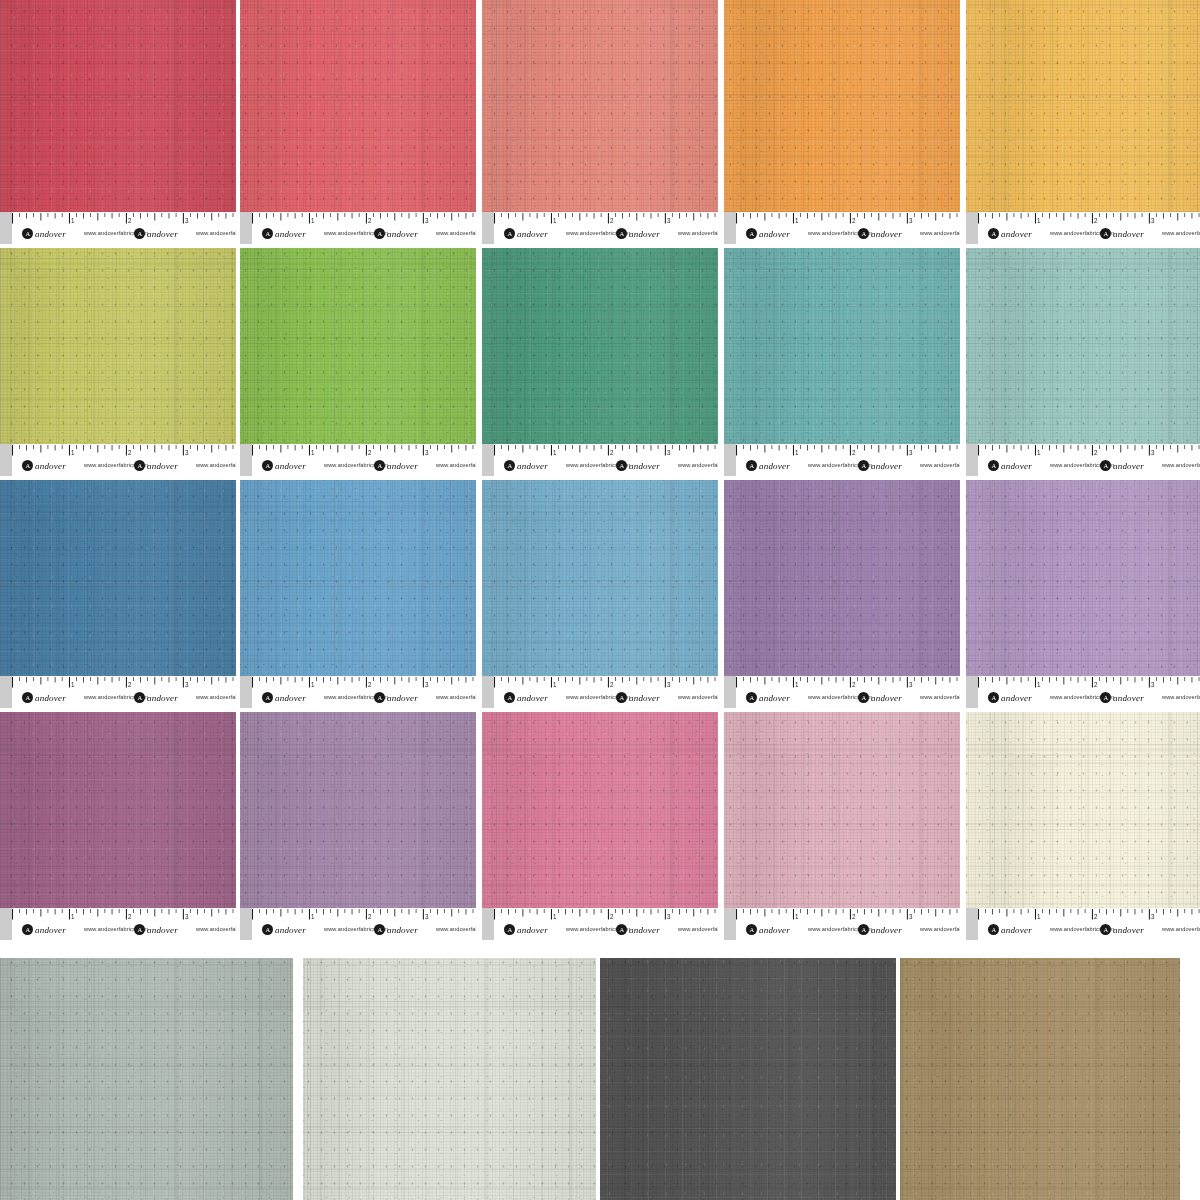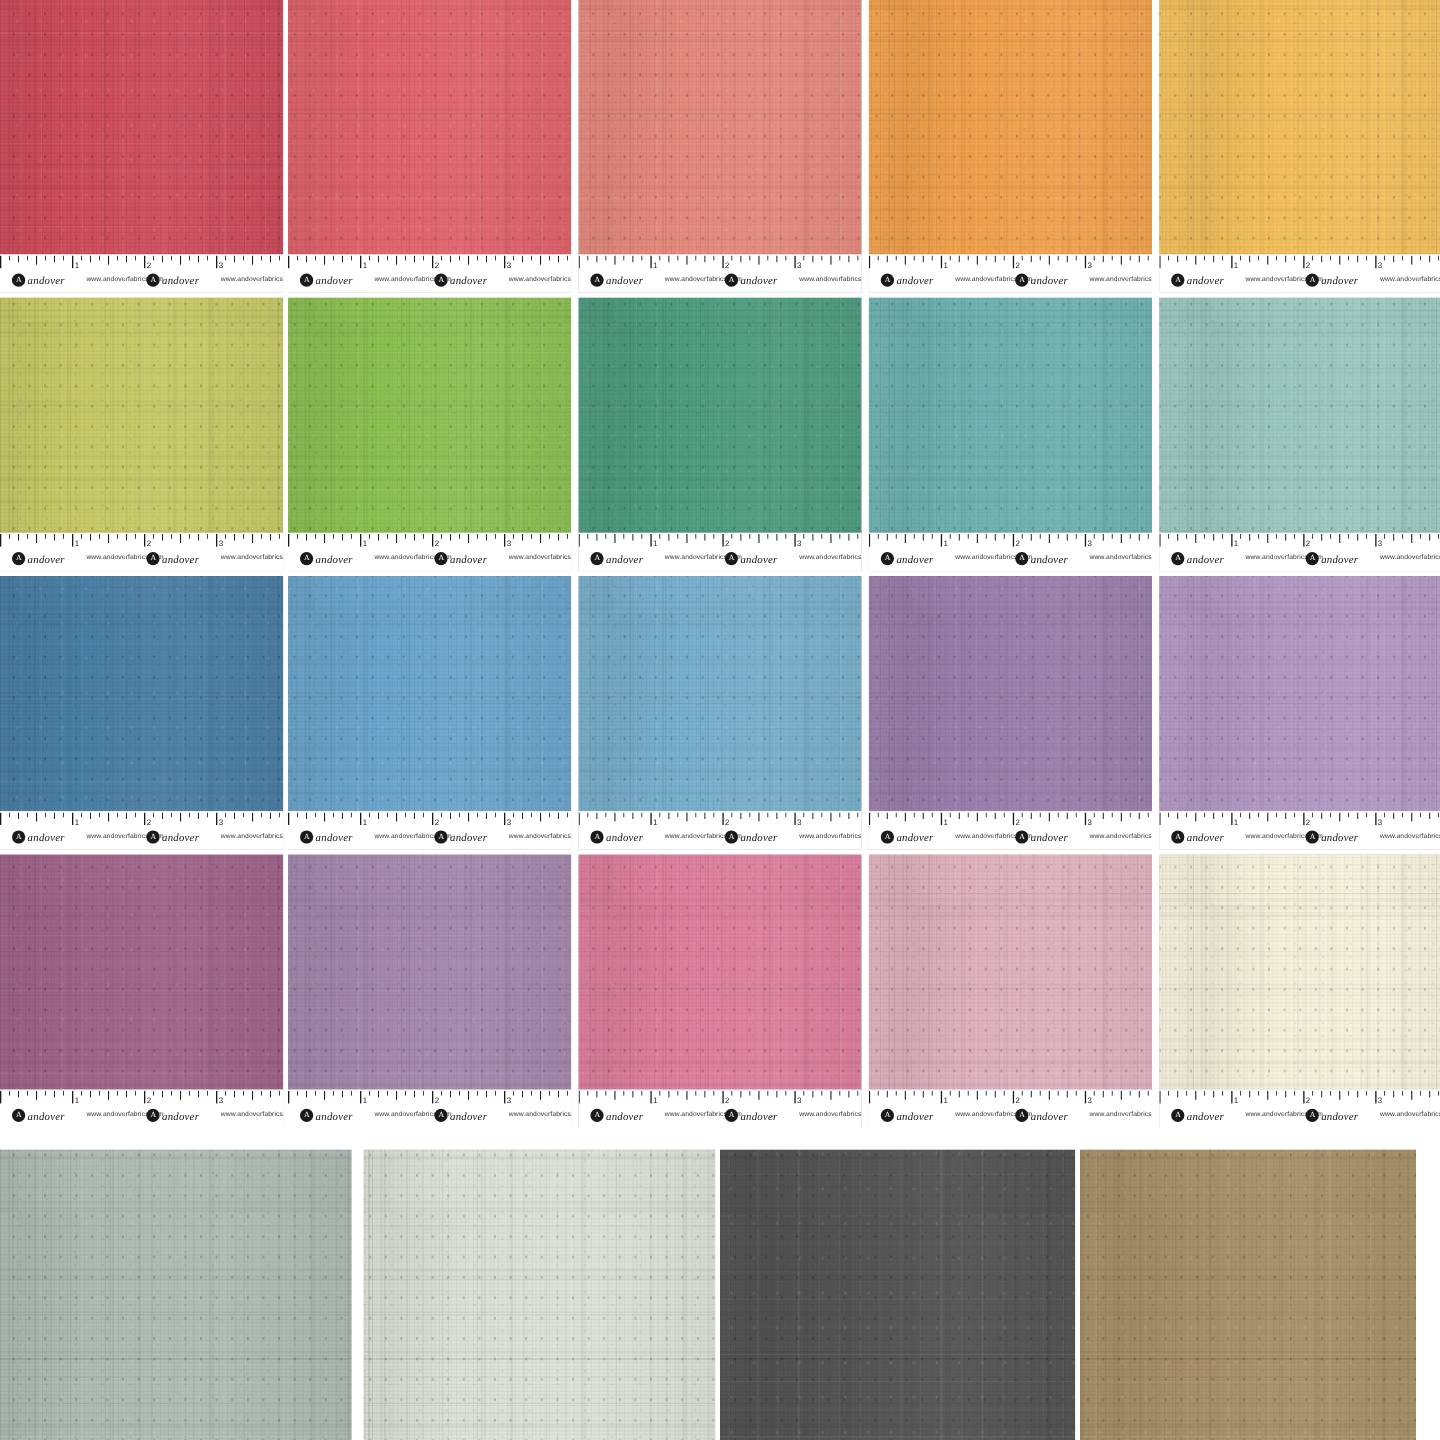--- a/index.html
+++ b/index.html
@@ -89,21 +89,21 @@
     position: absolute; inset: 0;
     pointer-events: none;
     background:
       linear-gradient(95deg, rgba(0,0,0,.055) 0%, rgba(0,0,0,0) 22%,
                       rgba(255,255,255,.045) 55%, rgba(0,0,0,.05) 100%);
   }
 
   
   .ruler {
     position: absolute;
-    left: 0; right: 0; bottom: 0;
+    left: 12px; right: 0; bottom: 0;
     height: 32px;
     background: #ffffff;
     overflow: hidden;
   }
   .ticks {
     position: absolute;
     left: 0; right: 0; top: 1px;
     height: 13px;
   }
   .ticks svg { display:block; width: 100%; height: 13px; }

